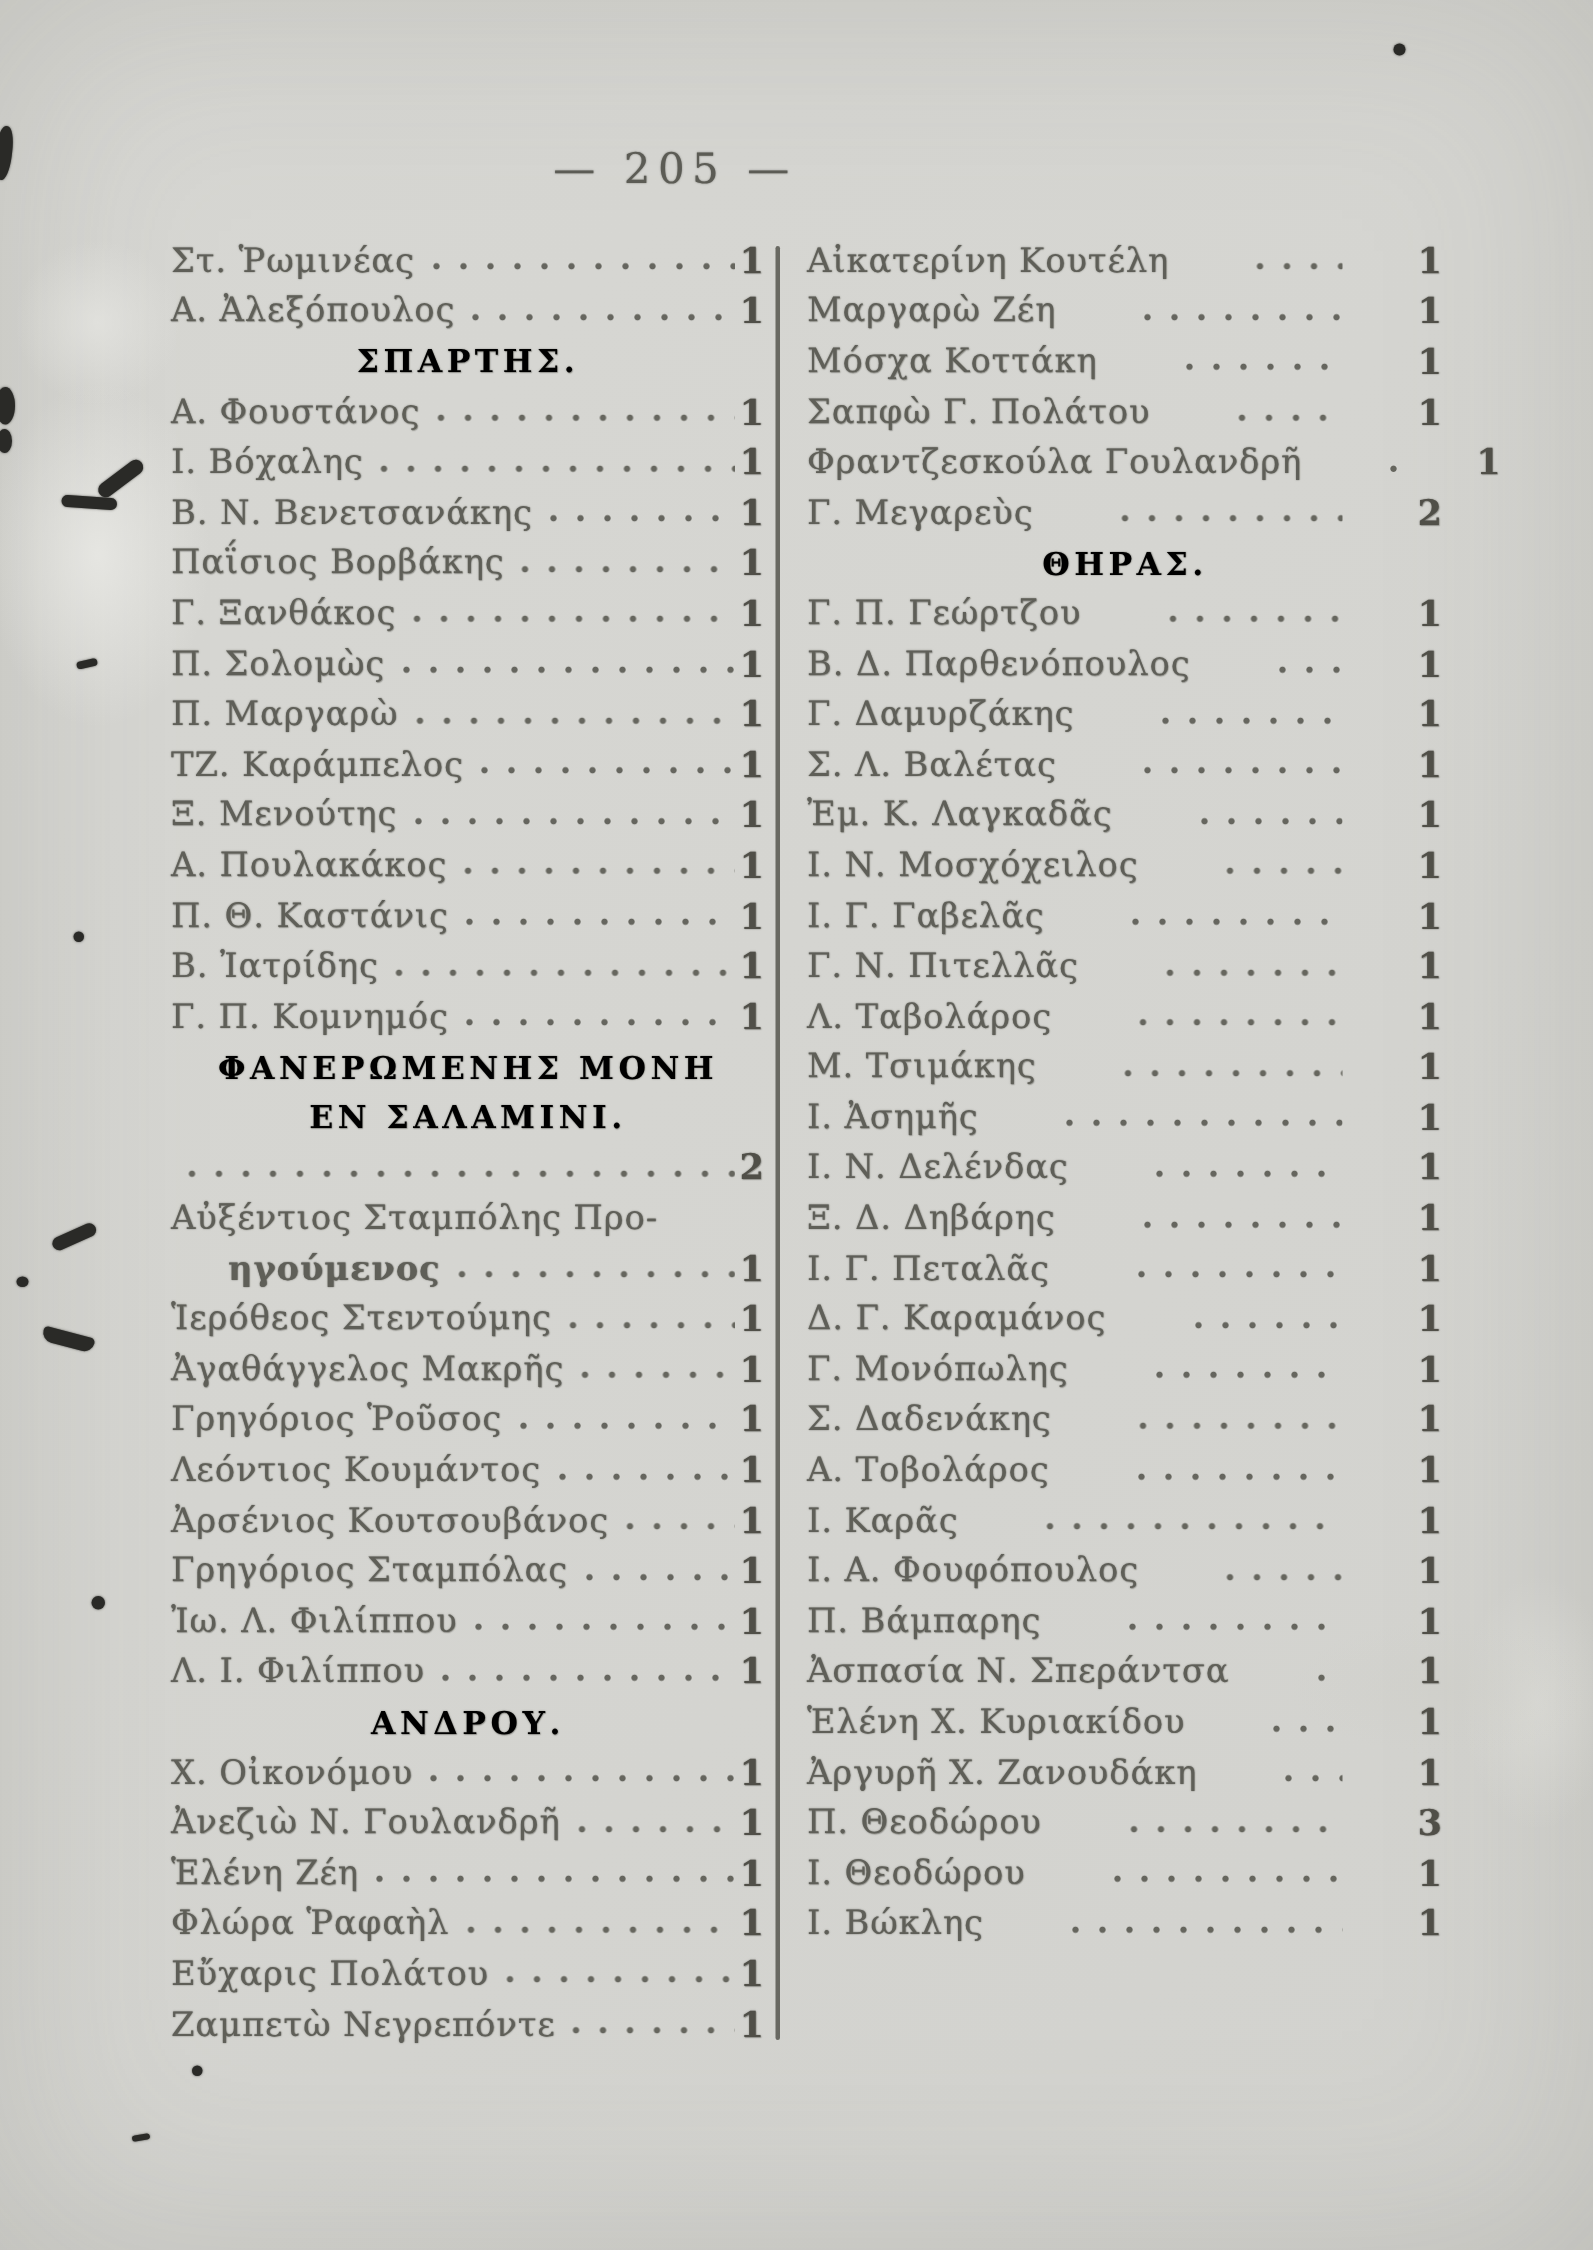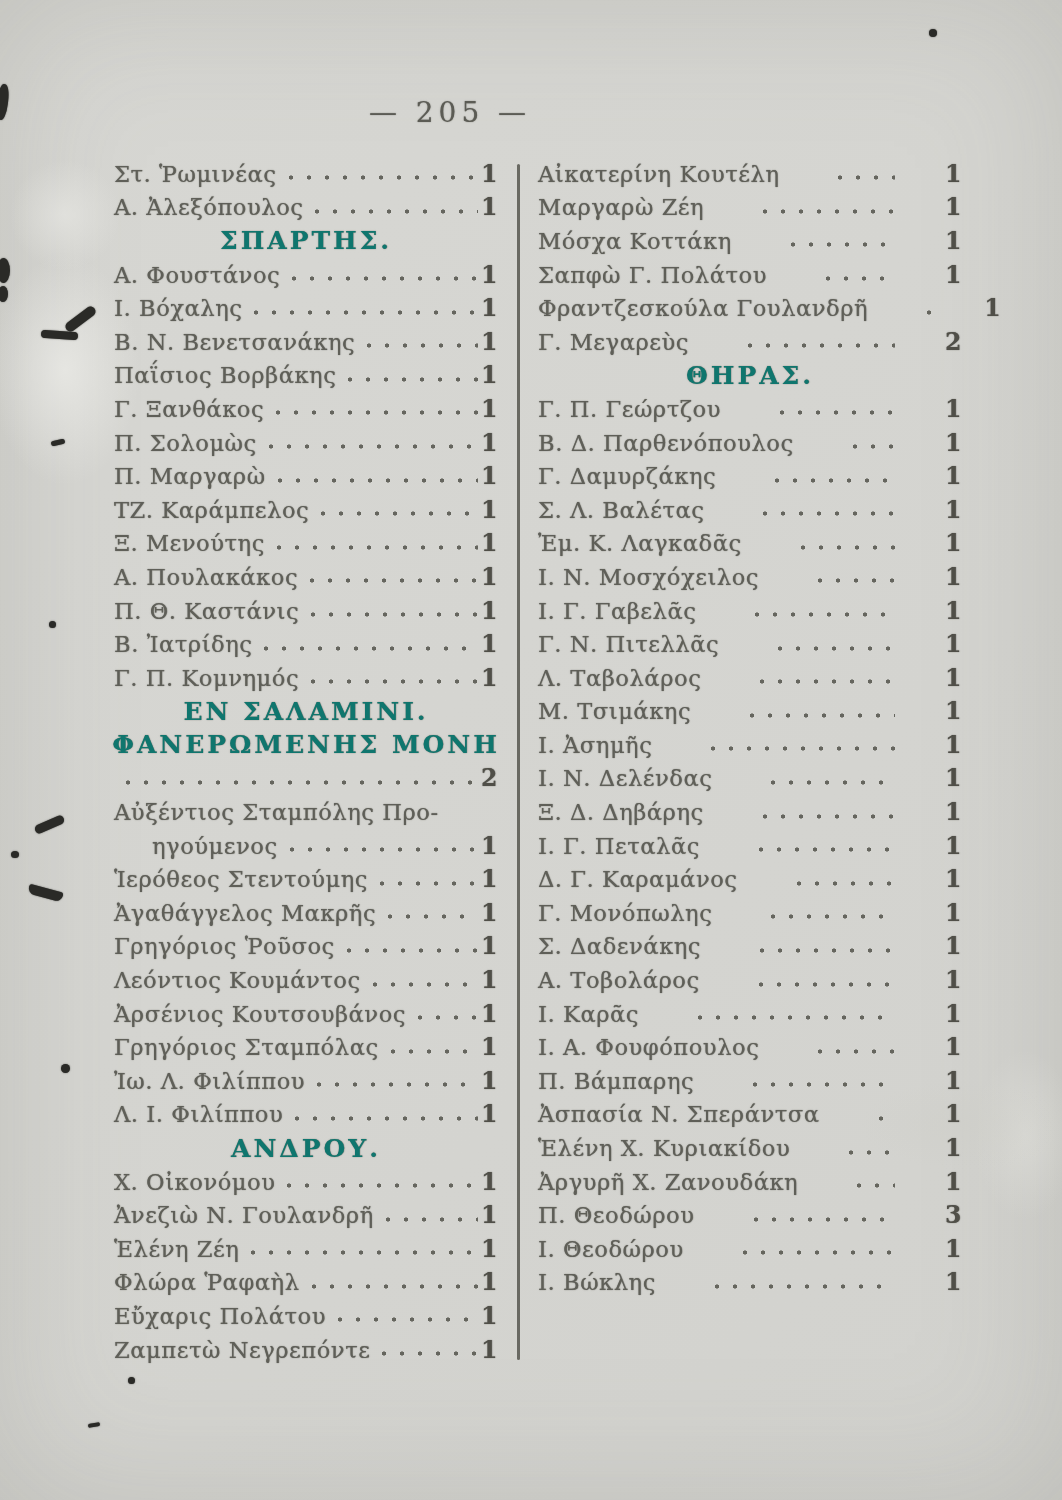--- a/index.html
+++ b/index.html
@@ -39,27 +39,27 @@
     position:absolute;left:517px;top:164px;width:2.6px;height:1196px;
     background:rgba(74,74,67,.78);border-radius:2px;
   }
 
   .row{
     display:flex;align-items:center;height:33.6px;
     font-size:22.5px;letter-spacing:.6px;color:#5f5f58;
     text-shadow:0 0 1.2px rgba(95,95,88,.7),.4px .4px .7px rgba(95,95,88,.45);
     white-space:nowrap;
   }
-  .col-left .row{padding-left:10px;padding-right:18px;}
+  .col-left .row{padding-left:10px;padding-right:6px;}
   .col-right .row{padding-left:4px;padding-right:4px;gap:47px;}
   .row.header{
-    justify-content:center;font-weight:bold;font-size:25px;
-    letter-spacing:3px;color:#0f766e;height:33.6px;
-  }
-  .row.indent .nm{padding-left:38px;}
+    justify-content:center;font-weight:bold;font-size:21px;
+    letter-spacing:3px;color:#000000;height:33.6px;
+  }
+  .row.indent .nm{padding-left:38px;font-weight:bold;}
   .nm{flex:0 0 auto;}
   .leader{
     flex:1 1 auto;min-width:10px;height:9px;align-self:center;
     margin:0 3px 0 9px;transform:translateY(4px);
     background-image:radial-gradient(circle at 5px 4.5px,rgba(86,86,78,.88) 1.8px,rgba(86,86,78,0) 2.4px);
     background-size:18px 9px;background-repeat:repeat-x;
   }
   .val{
     flex:0 0 auto;min-width:16px;text-align:right;
     font-weight:bold;font-size:23.5px;color:#504f48;
@@ -166,24 +166,24 @@
         <span class="nm">Β. Ἰατρίδης</span>
         <span class="leader"></span>
         <span class="val">1</span>
       </div>
       <div class="row">
         <span class="nm">Γ. Π. Κομνημός</span>
         <span class="leader"></span>
         <span class="val">1</span>
       </div>
       <div class="row header">
+        <span>ΦΑΝΕΡΩΜΕΝΗΣ ΜΟΝΗ</span>
+      </div>
+      <div class="row header">
         <span>ΕΝ ΣΑΛΑΜΙΝΙ.</span>
-      </div>
-      <div class="row header">
-        <span>ΦΑΝΕΡΩΜΕΝΗΣ ΜΟΝΗ</span>
       </div>
       <div class="row">
         <span class="leader"></span>
         <span class="val">2</span>
       </div>
       <div class="row">
         <span class="nm">Αὐξέντιος Σταμπόλης Προ-</span>
       </div>
       <div class="row indent">
         <span class="nm">ηγούμενος</span>

